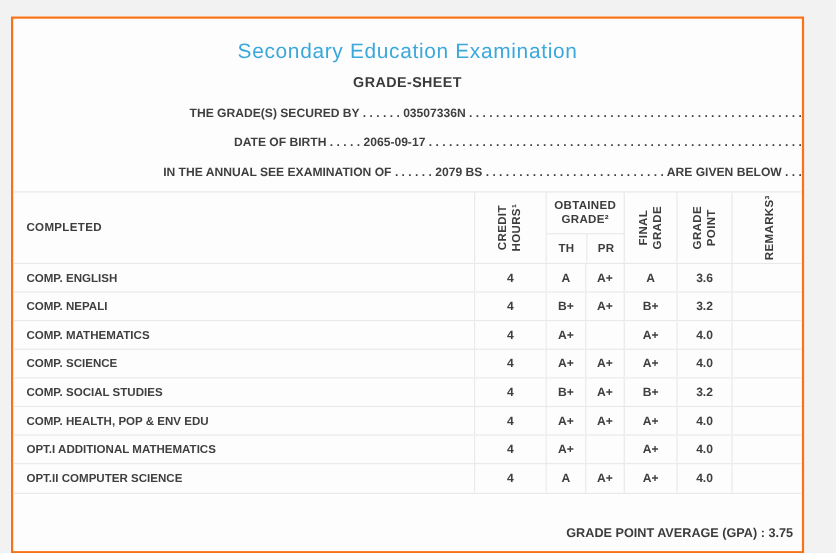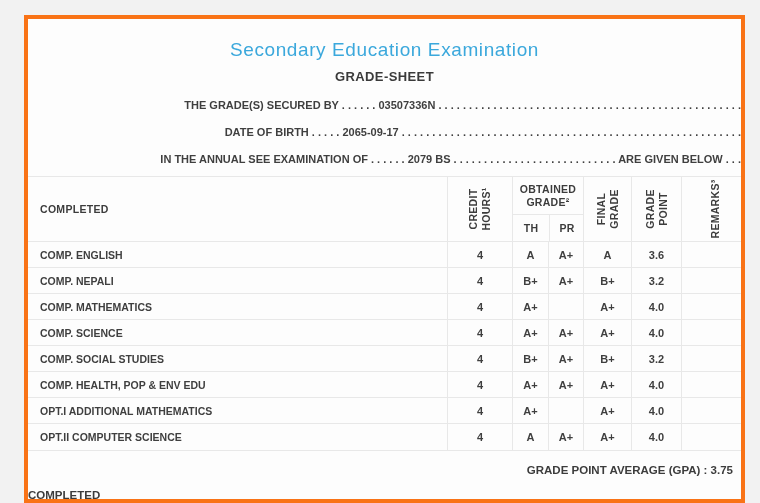--- a/index.html
+++ b/index.html
@@ -4,22 +4,22 @@
 <style>
   html,body{margin:0;padding:0;}
   body{
     width:760px;height:503px;
     background:#f2f2f2;
     font-family:"Liberation Sans",sans-serif;
     overflow:hidden;position:relative;
     color:#3e3e3e;
   }
   .card{
-    position:absolute;left:24px;top:15px;width:721px;height:488px;
-    background:#fdfdfd;border:4px solid #f97316;box-sizing:border-box;
+    position:absolute;left:10px;top:15px;width:721px;height:488px;
+    background:#fdfdfd;border:2px solid #f97316;box-sizing:border-box;
     overflow:hidden;
   }
   .page-title{
     margin-top:20px;text-align:center;
     font-size:19px;letter-spacing:.6px;font-weight:400;
     color:#3ba8dc;
   }
   .subtitle{
     margin-top:8px;text-align:center;
     font-size:13px;font-weight:bold;letter-spacing:.4px;color:#3a3a3a;
@@ -65,21 +65,21 @@
     height:26px;border-bottom:1px solid #e8e8e8;box-sizing:border-box;
     font-size:11px;font-weight:bold;color:#3f3f3f;
   }
   .trow:last-child{border-bottom:none;}
   .tcell{
     display:flex;align-items:center;justify-content:center;
     box-sizing:border-box;
   }
   .tcell.subject{justify-content:flex-start;padding-left:12px;font-size:10.5px;}
   .gpa-line{
-    margin-top:8px;text-align:right;padding-right:8px;
+    margin-top:25px;text-align:right;padding-right:8px;
     font-size:11.5px;font-weight:bold;line-height:22px;color:#3c3c3c;
   }
   .completed-line{
     margin-top:3px;text-align:left;padding-right:8px;
     font-size:11.5px;font-weight:bold;line-height:22px;color:#3c3c3c;
   }
 </style>
 </head>
 <body>
 

